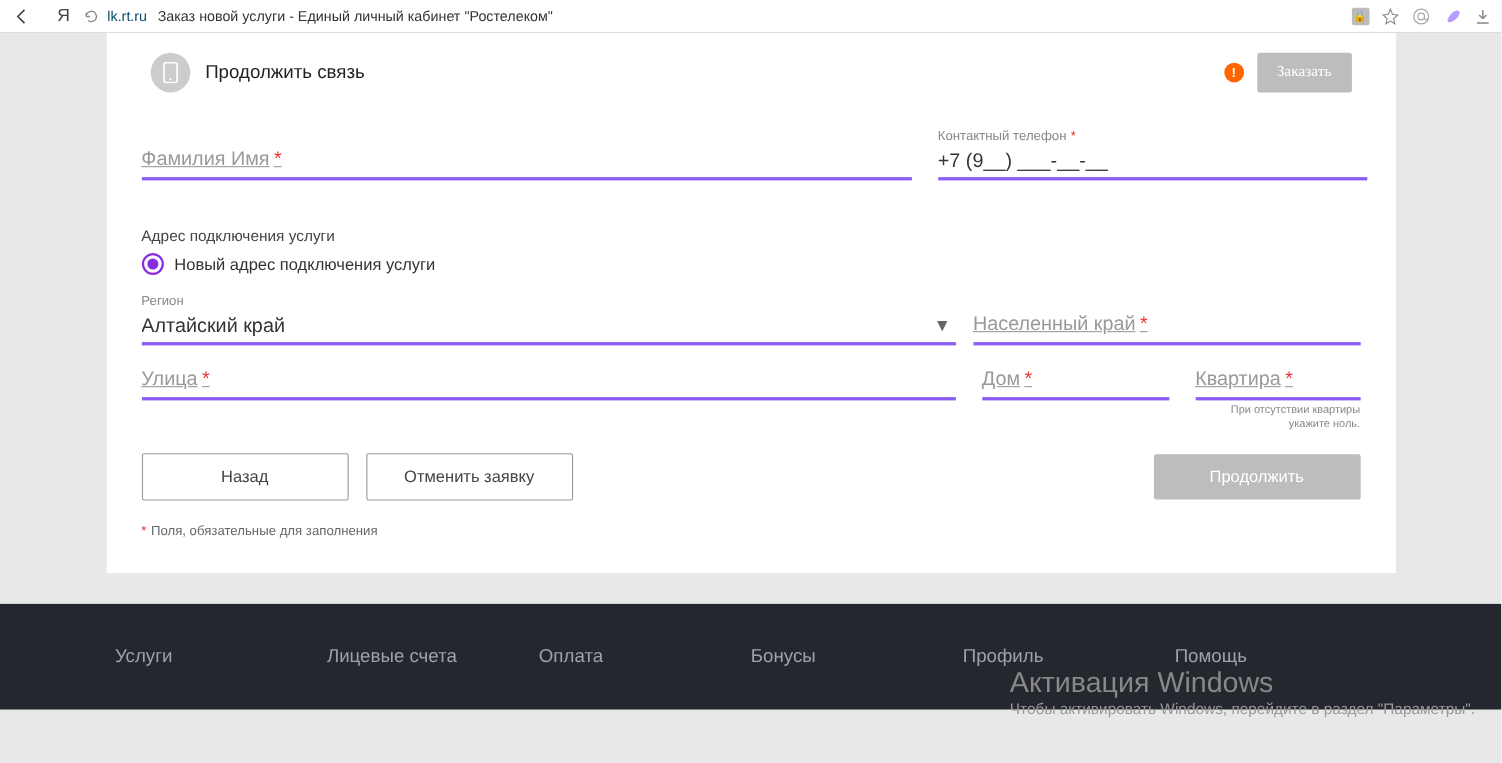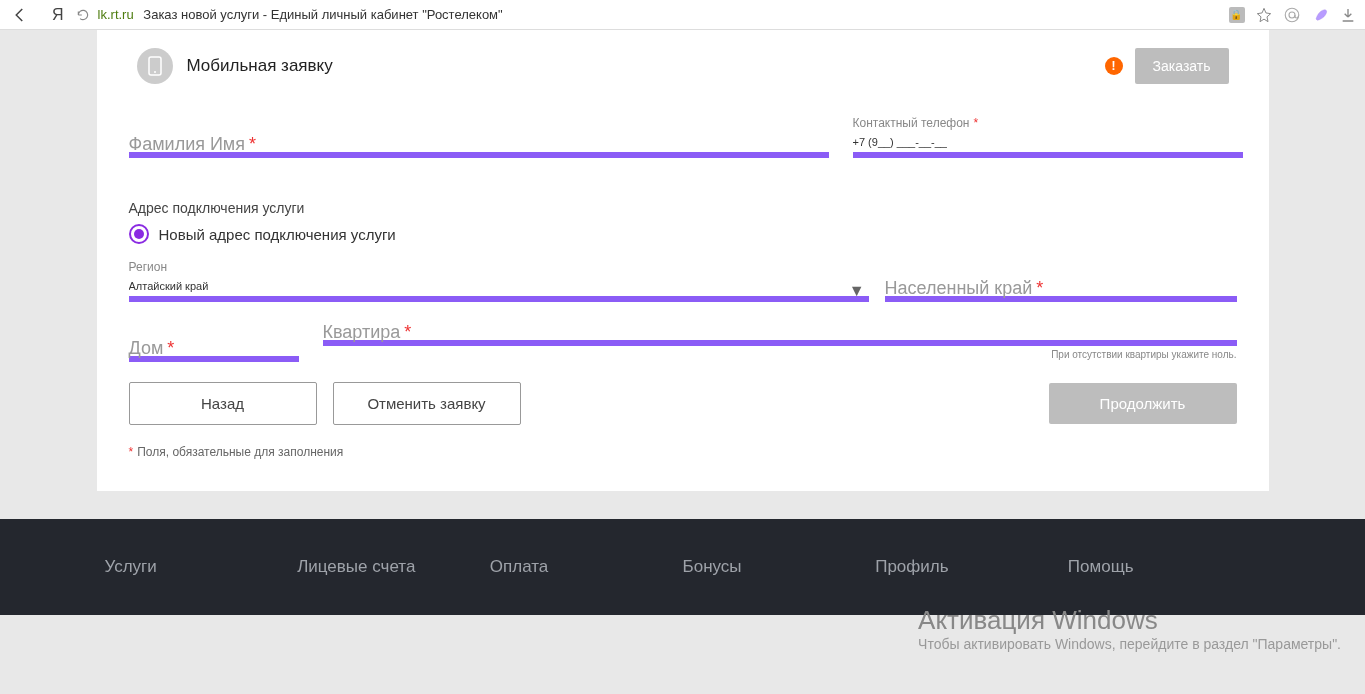--- a/index.html
+++ b/index.html
@@ -3,58 +3,58 @@
 <meta charset="utf-8">
 <style>
 * { box-sizing: border-box; margin: 0; padding: 0; font-family: Arial, sans-serif; }
 body { background: #f0f0f0; overflow-x: hidden; }
 
 .browser-bar { height: 30px; background: #fff; display: flex; align-items: center; padding: 0 8px; border-bottom: 1px solid #ddd; position: relative; }
 .browser-bar .nav-icon { width: 24px; height: 24px; display: flex; align-items: center; justify-content: center; cursor: pointer; margin-right: 8px; }
 .browser-logo { font-size: 16px; color: #444; margin: 0 12px; }
 .reload-icon { margin-right: 8px; color: #888; cursor: pointer; }
 .url-text { font-size: 13px; color: #555; }
-.url-domain { color: #4d7c0f; margin-right: 6px; }
+.url-domain { color: #0c4a6e; margin-right: 6px; }
 .page-title { color: #333; }
 .browser-right { position: absolute; right: 8px; display: flex; align-items: center; gap: 10px; }
 .browser-right .ricon { width: 18px; height: 18px; display: flex; align-items: center; justify-content: center; color: #888; cursor: pointer; }
 
 .viewport { background: #e8e8e8; height: 664px; overflow-y: scroll; position: relative; }
 .content-wrap { width: 1172px; margin: 0 auto; background: #fff; padding: 0 32px 32px 32px; }
 
 .service-row { display: flex; align-items: center; padding: 18px 8px; }
 .service-icon { width: 36px; height: 36px; border-radius: 50%; background: #ccc; display: flex; align-items: center; justify-content: center; margin-right: 14px; }
 .service-title { font-size: 17px; color: #222; flex: 1; }
 .warn-icon { width: 18px; height: 18px; border-radius: 50%; background: #ff6600; color: #fff; display: flex; align-items: center; justify-content: center; font-size: 12px; font-weight: bold; margin-right: 12px; }
-.order-btn { background: #bdbdbd; color: #fff; border: none; padding: 10px 18px; font-size: 14px; cursor: pointer; border-radius: 2px; }
+.order-btn { background: #bdbdbd; color: #fff; border: none; padding: 10px 18px; font-size: 14px; cursor: pointer; border-radius: 2px; font-family: Liberation Serif, serif; }
 
 .form-area { padding-top: 30px; }
 .form-row { display: flex; gap: 24px; margin-bottom: 42px; }
 .field { position: relative; flex: 1; }
 .field-label-sm { font-size: 12px; color: #888; position: absolute; top: -16px; left: 0; }
-.field-input { width: 100%; border: none; border-bottom: 6px solid #8b5cf6; font-size: 11px; padding: 4px 0; background: transparent; outline: none; color: #333; }
-.field-placeholder { color: #999; font-size: 18px; position: absolute; left: 0; top: 2px; pointer-events: none; }
+.field-input { width: 100%; border: none; border-bottom: 3px solid #8b5cf6; font-size: 18px; padding: 4px 0; background: transparent; outline: none; color: #333; }
+.field-placeholder { color: #999; font-size: 18px; position: absolute; left: 0; top: 2px; pointer-events: none; text-decoration: underline; }
 .req { color: #ee3333; margin-left: 4px; }
 
 .phone-field { flex: 0 0 390px; }
 
 .section-label { font-size: 14px; color: #444; margin-bottom: 8px; }
 .radio-row { display: flex; align-items: center; margin-bottom: 32px; }
 .radio-outer { width: 20px; height: 20px; border: 2px solid #8a2be2; border-radius: 50%; display: flex; align-items: center; justify-content: center; margin-right: 10px; cursor: pointer; }
 .radio-inner { width: 10px; height: 10px; background: #8a2be2; border-radius: 50%; }
 .radio-label { font-size: 15px; color: #333; }
 
 .region-row { display: flex; gap: 16px; margin-bottom: 18px; }
 .region-field { flex: 0 0 740px; position: relative; }
 .drop-arrow { position: absolute; right: 4px; top: 6px; color: #666; pointer-events: none; }
 .locality-field { flex: 1; position: relative; }
 
 .addr-row { display: flex; gap: 24px; margin-bottom: 8px; }
 .street-field { flex: 0 0 740px; position: relative; }
-.house-field { flex: 0 0 170px; position: relative; margin-top: 16px; }
+.house-field { flex: 0 0 170px; position: relative; }
 .flat-field { flex: 1; position: relative; }
 .flat-hint { font-size: 10px; color: #888; text-align: right; margin-top: 2px; line-height: 1.3; }
 
 .btn-row { display: flex; align-items: center; margin-top: 20px; }
 .btn-outline { background: #fff; border: 1px solid #999; color: #444; padding: 12px 0; width: 188px; font-size: 15px; cursor: pointer; margin-right: 16px; border-radius: 2px; }
 .btn-continue { background: #bdbdbd; color: #fff; border: none; padding: 12px 0; width: 188px; font-size: 15px; cursor: pointer; margin-left: auto; border-radius: 2px; }
 
 .req-note { font-size: 12px; color: #666; margin-top: 20px; }
 .req-note .req { margin-right: 4px; margin-left: 0; }
 
@@ -120,21 +120,21 @@
 <div class="viewport">
   <div class="content-wrap">
 
     <div class="service-row">
       <div class="service-icon">
         <svg width="16" height="20" viewBox="0 0 16 20">
             <rect x="2" y="1" width="12" height="18" rx="2" fill="none" stroke="#fff" stroke-width="1.5"></rect>
             <circle cx="8" cy="16" r="1" fill="#fff"></circle>
           </svg>
       </div>
-      <div class="service-title">Мобильная заявку</div>
+      <div class="service-title">Продолжить связь</div>
       <div class="warn-icon">!</div>
       <button class="order-btn">Заказать</button>
     </div>
 
     <div class="form-area">
 
       <div class="form-row">
         <div class="field" style="flex:0 0 700px;">
           <span class="field-placeholder">
             <span>Фамилия Имя</span><span class="req">*</span>
@@ -165,20 +165,26 @@
         </div>
         <div class="field locality-field">
           <span class="field-placeholder">
             <span>Населенный край</span><span class="req">*</span>
           </span>
           <input class="field-input" style="">
         </div>
       </div>
 
       <div class="addr-row">
+        <div class="field street-field">
+          <span class="field-placeholder">
+            <span>Улица</span><span class="req">*</span>
+          </span>
+          <input class="field-input" style="">
+        </div>
         <div class="field house-field">
           <span class="field-placeholder">
             <span>Дом</span><span class="req">*</span>
           </span>
           <input class="field-input" style="">
         </div>
         <div class="field flat-field">
           <span class="field-placeholder">
             <span>Квартира</span><span class="req">*</span>
           </span>

